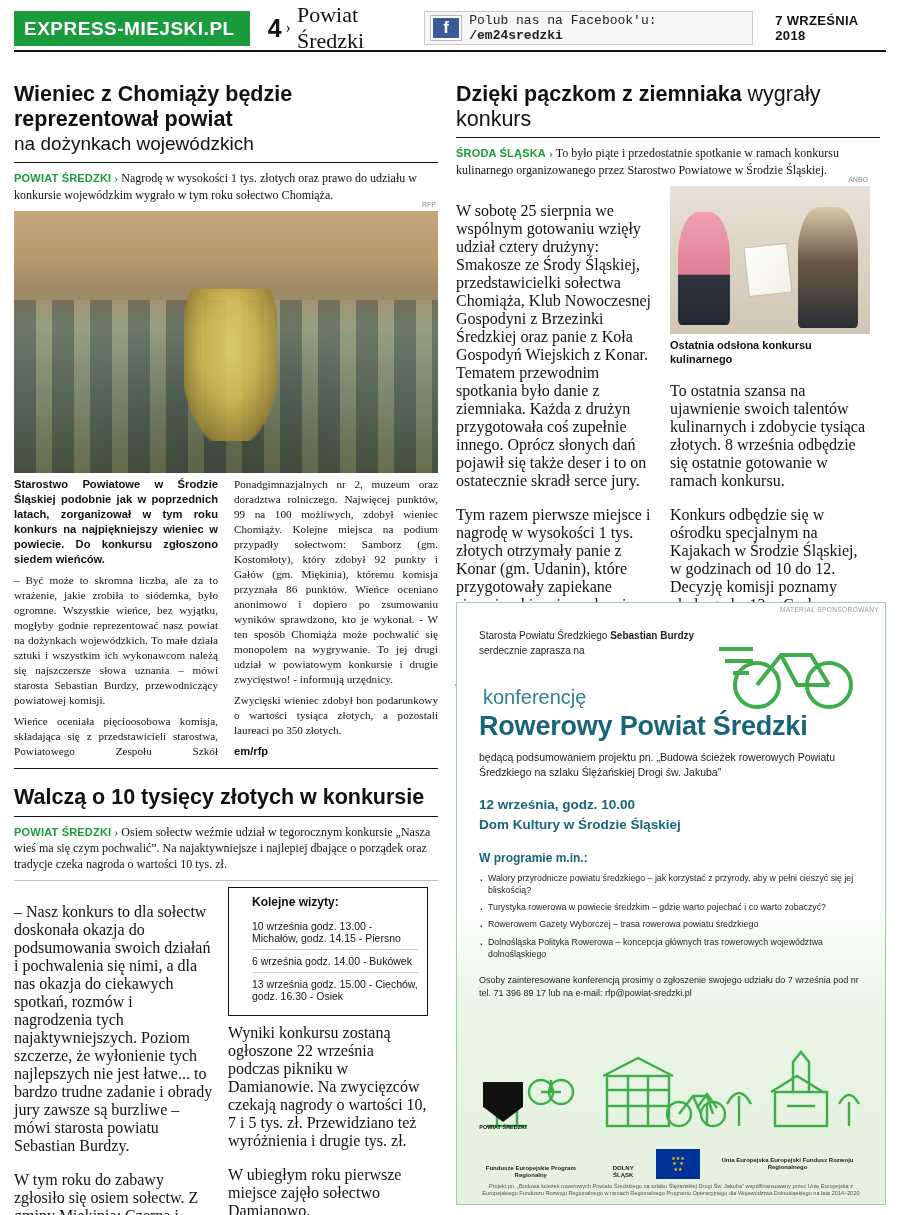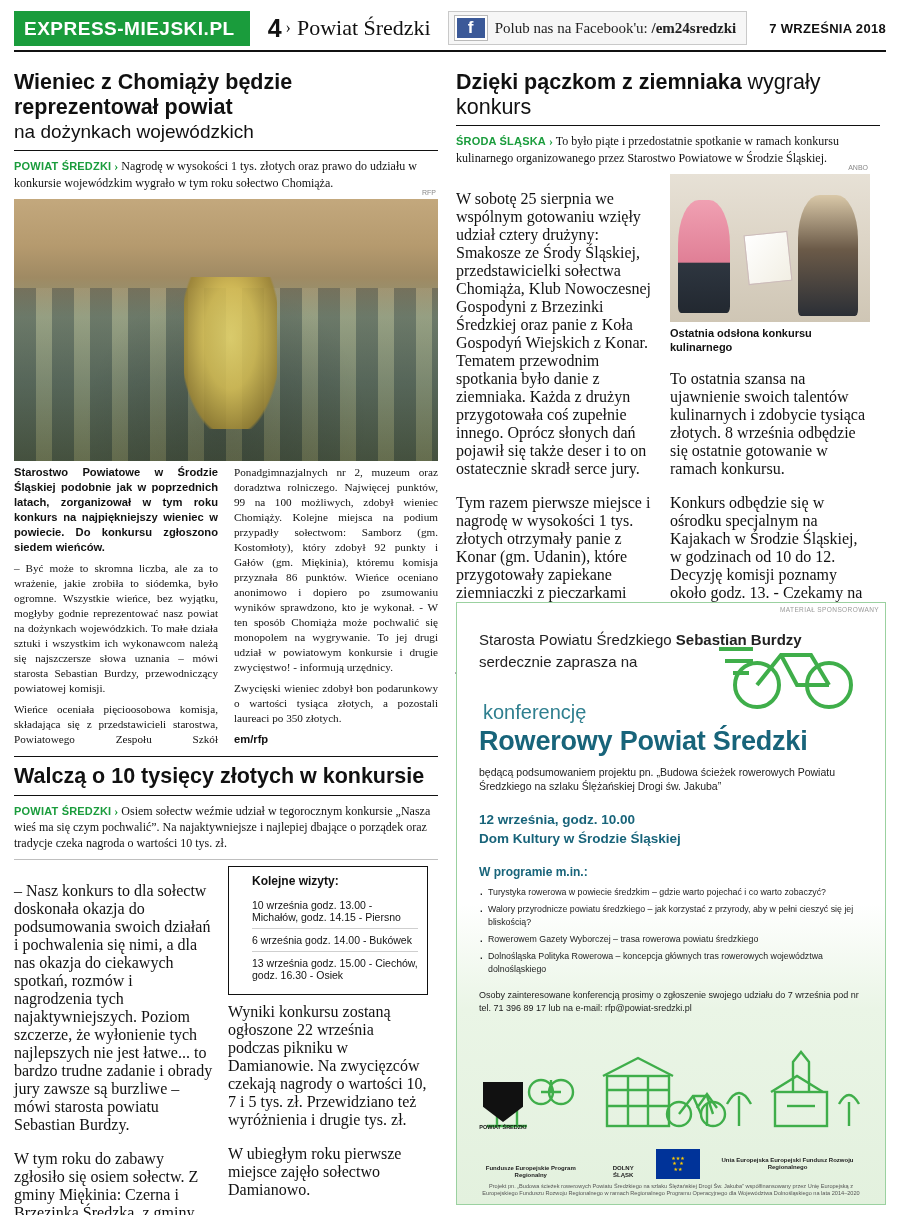--- a/index.html
+++ b/index.html
@@ -29,35 +29,35 @@
   .section-title { font-size:22px; color:#111; }
   .fb-box {
     margin-left:auto; display:flex; align-items:center; gap:8px;
     border:1px solid #c9c9c9; background:#f6f6f6; padding:4px 10px 4px 6px; height:34px;
   }
   .fb-icon {
     width:32px; height:24px; background:#3b5998; color:#fff; font-family:"Liberation Sans", sans-serif;
     font-weight:bold; font-size:17px; display:flex; align-items:center; justify-content:center;
     border:2px solid #fff; outline:1px solid #b9b9b9; position:relative;
   }
-  .fb-text { font-family:Liberation Serif, serif; font-size:15px; color:#222; }
+  .fb-text { font-family:Liberation Mono, monospace; font-size:13px; color:#222; }
   .fb-text b { font-weight:bold; }
   .date {
     margin-left:22px; font-family:"Liberation Sans", sans-serif; font-weight:bold;
     font-size:13px; letter-spacing:0.3px; color:#111;
   }
 
   
   .cols { display:flex; gap:18px; margin-top:14px; }
   .col-left { width:424px; }
   .col-right { width:424px; }
 
   h1.headline {
     font-family:"Liberation Sans", sans-serif; font-weight:bold; font-size:21.5px;
-    line-height:1.15; margin:4px 0 2px 0; color:#111;
+    line-height:1.15; margin:16px 0 2px 0; color:#111;
   }
   h1.headline .light { font-weight:normal; }
   .headline-sub {
     font-family:"Liberation Sans", sans-serif; font-size:19px; font-weight:normal;
     margin:0 0 7px 0; color:#111;
   }
   .rule { border:0; border-top:1px solid #111; margin:6px 0 7px 0; }
   .rule-thin { border:0; border-top:1px solid #bfbfbf; margin:6px 0; }
 
   .lead { font-size:12px; line-height:1.35; margin:0 0 8px 0; }
@@ -139,21 +139,21 @@
   
   .advert {
     position:absolute; left:456px; top:602px; width:430px; height:603px;
     border:1px solid #9bd1a0; background:#fff; overflow:hidden;
   }
   .adv-spon {
     position:absolute; right:6px; top:3px; font-family:"Liberation Sans", sans-serif;
     font-size:6.5px; color:#9a9a9a; letter-spacing:.4px;
   }
   .adv-inner { padding:26px 22px 0 22px; position:relative; z-index:3; font-family:"Liberation Sans", sans-serif; }
-  .adv-invite { font-size:15px; line-height:1.45; color:#222; margin:0 0 28px 0; }
+  .adv-invite { font-size:10px; line-height:1.45; color:#222; margin:0 0 28px 0; }
   .adv-invite b { font-weight:bold; }
   .adv-konf { color:#2f7f8f; font-size:20px; margin:0 0 2px 4px; }
   .adv-title { color:#18647a; font-size:27px; font-weight:bold; margin:0 0 8px 0; letter-spacing:-0.2px; }
   .adv-desc { font-size:10.5px; line-height:1.4; color:#222; margin:0 0 16px 0; }
   .adv-when { font-size:13.5px; font-weight:bold; color:#18647a; line-height:1.45; margin:0 0 16px 0; }
   .adv-prog-h { font-size:12px; font-weight:bold; color:#18647a; margin:0 0 7px 0; }
   .adv-prog { list-style:none; margin:0 0 14px 0; padding:0; }
   .adv-prog li { font-size:8.8px; line-height:1.4; color:#222; margin:0 0 5px 0; padding-left:9px; position:relative; }
   .adv-prog li::before { content:"·"; position:absolute; left:0; top:-2px; font-size:14px; color:#222; }
   .adv-contact { font-size:9px; line-height:1.45; color:#222; margin:0; }
@@ -316,22 +316,22 @@
       </p>
       <p class="adv-konf">konferencję</p>
       <p class="adv-title">Rowerowy Powiat Średzki</p>
       <p class="adv-desc">będącą podsumowaniem projektu pn. „Budowa ścieżek rowerowych Powiatu Średzkiego na szlaku Ślężańskiej Drogi św. Jakuba”</p>
       <p class="adv-when">
         <span>12 września, godz. 10.00</span><br>
         <span>Dom Kultury w Środzie Śląskiej</span>
       </p>
       <p class="adv-prog-h">W programie m.in.:</p>
       <ul class="adv-prog">
+        <li>Walory przyrodnicze powiatu średzkiego – jak korzystać z przyrody, aby w pełni cieszyć się jej bliskością?</li>
         <li>Turystyka rowerowa w powiecie średzkim – gdzie warto pojechać i co warto zobaczyć?</li>
-        <li>Walory przyrodnicze powiatu średzkiego – jak korzystać z przyrody, aby w pełni cieszyć się jej bliskością?</li>
         <li>Rowerowem Gazety Wyborczej – trasa rowerowa powiatu średzkiego</li>
         <li>Dolnośląska Polityka Rowerowa – koncepcja głównych tras rowerowych województwa dolnośląskiego</li>
       </ul>
       <p class="adv-contact">Osoby zainteresowane konferencją prosimy o zgłoszenie swojego udziału do 7 września pod nr tel. 71 396 89 17 lub na e-mail: rfp@powiat-sredzki.pl</p>
     </div>
 
     <svg style="position:absolute;left:0;bottom:58px;width:430px;height:150px;z-index:2;" viewBox="0 0 430 150">
       <g fill="none" stroke="#3fae4a" stroke-width="2.4">
         <path d="M40 130 v-26 a10 10 0 0 1 20 0 v26"></path>
         <path d="M30 130 h40"></path>

